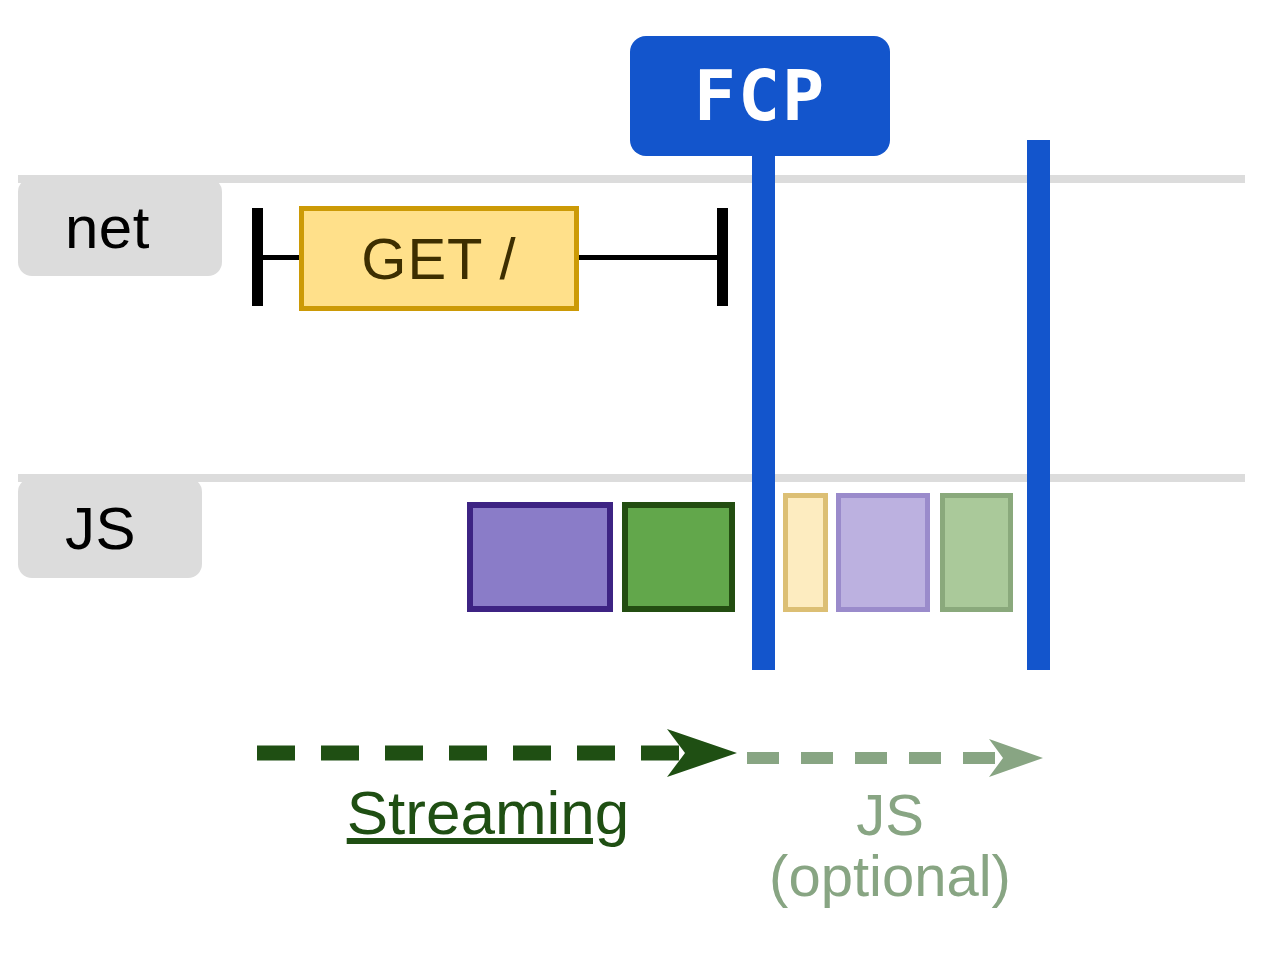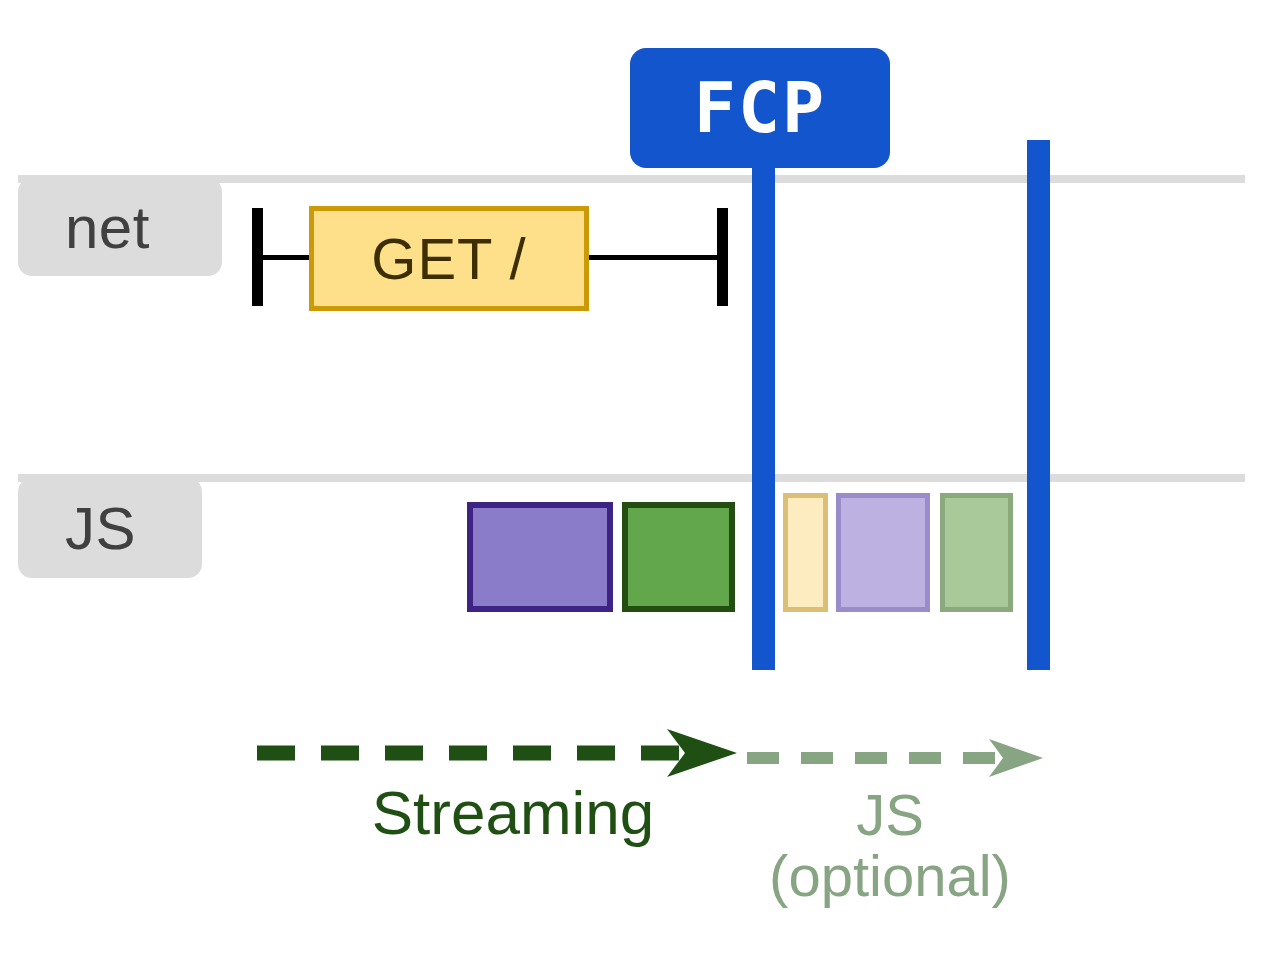--- a/index.html
+++ b/index.html
@@ -29,21 +29,21 @@
   .track-net { top: 175px; }
   .track-js  { top: 474px; }
 
   
   .row-chip {
     position: absolute;
     background: #dcdcdc;
     border-radius: 14px;
     display: flex;
     align-items: center;
-    color: #404040;
+    color: #000000;
     font-size: 60px;
     letter-spacing: 0.5px;
   }
   .chip-net {
     left: 18px;
     top: 178px;
     width: 204px;
     height: 98px;
     padding-left: 47px;
     box-sizing: border-box;
@@ -64,21 +64,21 @@
     border-radius: 16px;
     display: flex;
     align-items: center;
     justify-content: center;
     color: #ffffff;
     font-family: "DejaVu Sans Mono", monospace;
     font-weight: bold;
     font-size: 70px;
     letter-spacing: 2px;
   }
-  .badge-fcp { left: 630px; top: 48px; width: 260px; height: 120px; }
+  .badge-fcp { left: 630px; top: 36px; width: 260px; height: 120px; }
   .badge-tti { left: 908px; top: 32px; width: 264px; height: 120px; }
 
   .marker-line {
     position: absolute;
     width: 23px;
     background: #1355cc;
     top: 140px;
     height: 530px;
   }
   .marker-fcp { left: 752px; }
@@ -97,21 +97,21 @@
   .errbar-stem {
     position: absolute;
     height: 5px;
     background: #000000;
     top: 255px;
     left: 257px;
     width: 465px;
   }
   .req-box {
     position: absolute;
-    left: 309px;
+    left: 299px;
     top: 206px;
     width: 280px;
     height: 105px;
     background: #ffe08a;
     border: 5px solid #cc9a06;
     box-sizing: border-box;
     display: flex;
     align-items: center;
     justify-content: center;
     color: #3d2e00;
@@ -186,21 +186,21 @@
 
   <div class="badge badge-fcp">
     <span>FCP</span>
   </div>
 
   <div class="phase phase-streaming">
     <svg class="phase-arrow" width="500" height="60" viewBox="0 0 500 60" style="left:255px; top:725px;">
       <line x1="2" y1="28" x2="432" y2="28" stroke="#1f4f13" stroke-width="15" stroke-dasharray="38 26" stroke-linecap="butt"></line>
       <path d="M 412 4 L 482 28 L 412 52 L 430 28 Z" fill="#1f4f13"></path>
     </svg>
-    <div class="phase-label" style="left:273px; top:780px; width:480px;">Streaming</div>
+    <div class="phase-label" style="left:248px; top:780px; width:480px;text-decoration:underline;">Streaming</div>
   </div>
 
   <div class="phase phase-optional">
     <svg class="phase-arrow" width="310" height="50" viewBox="0 0 310 50" style="left:745px; top:735px;">
       <line x1="2" y1="23" x2="258" y2="23" stroke="#88a583" stroke-width="12" stroke-dasharray="32 22" stroke-linecap="butt"></line>
       <path d="M 244 4 L 298 23 L 244 42 L 258 23 Z" fill="#88a583"></path>
     </svg>
     <div class="phase-label" style="left:740px; top:785px; width:300px;">JS
 (optional)</div>
   </div>

